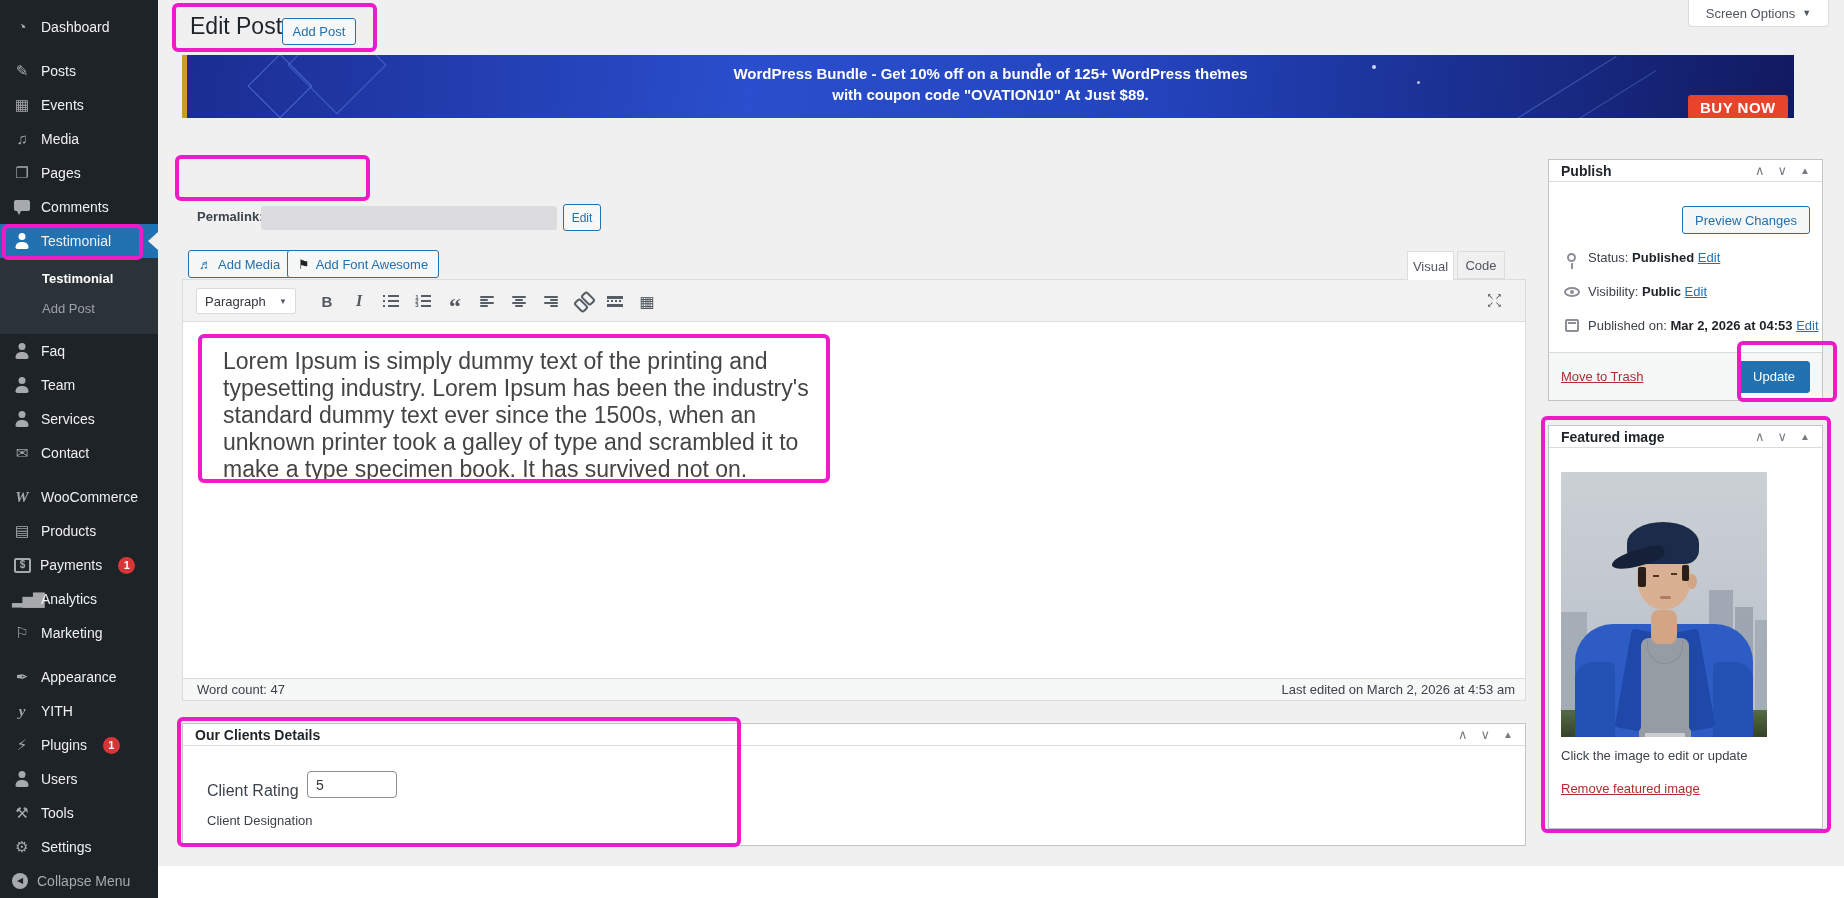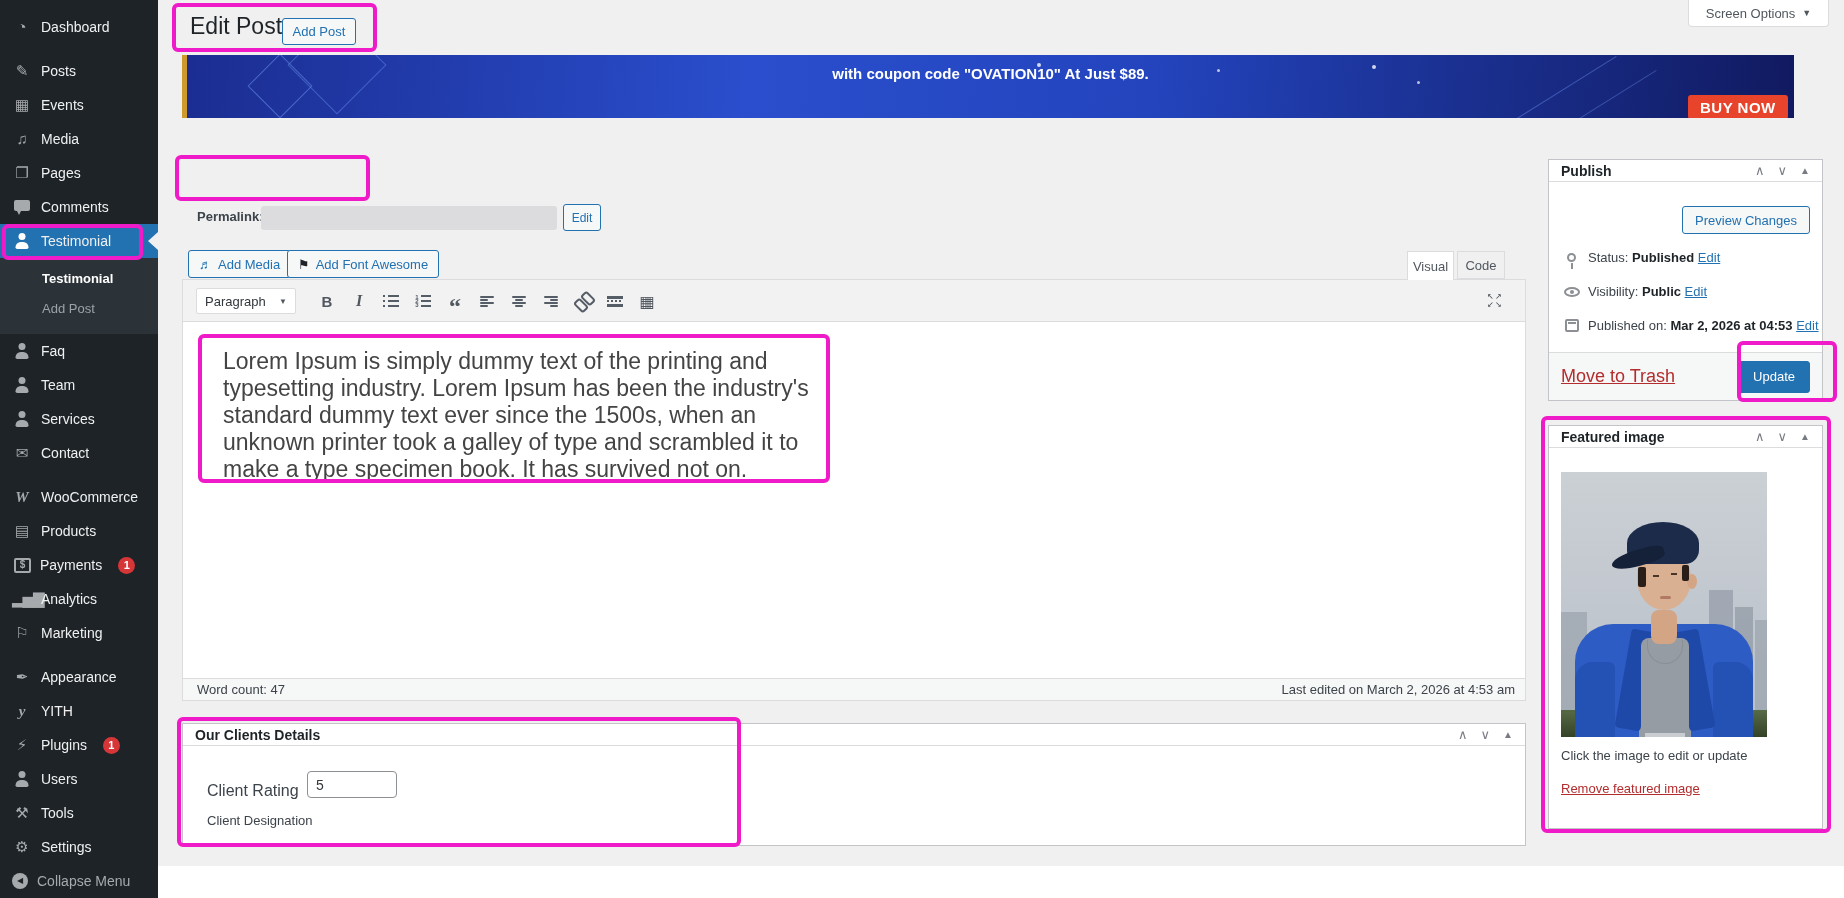--- a/index.html
+++ b/index.html
@@ -200,20 +200,21 @@
   <div style="position:absolute;left:182px;top:55px;width:1612px;height:63px;border-left:5px solid #cf9a2c;background:linear-gradient(95deg,#1b2d91 0%,#2a4ecd 35%,#2344bd 60%,#111a60 100%);overflow:hidden">
     <span class="shape" style="left:70px;top:8px;width:46px;height:46px;border:1px solid rgba(110,150,240,.55);transform:rotate(45deg)"></span>
     <span class="shape" style="left:115px;top:-25px;width:70px;height:70px;border:1px solid rgba(110,150,240,.45);transform:rotate(45deg)"></span>
     <span class="shape" style="left:1300px;top:38px;width:140px;height:1px;background:rgba(120,160,255,.4);transform:rotate(-32deg)"></span>
     <span class="shape" style="left:1340px;top:52px;width:140px;height:1px;background:rgba(120,160,255,.35);transform:rotate(-32deg)"></span>
     <span class="shape" style="left:850px;top:8px;width:4px;height:4px;border-radius:50%;background:rgba(255,255,255,.8)"></span>
     <span class="shape" style="left:1030px;top:14px;width:3px;height:3px;border-radius:50%;background:rgba(255,255,255,.7)"></span>
     <span class="shape" style="left:1185px;top:10px;width:4px;height:4px;border-radius:50%;background:rgba(255,255,255,.8)"></span>
     <span class="shape" style="left:1230px;top:26px;width:3px;height:3px;border-radius:50%;background:rgba(255,255,255,.7)"></span>
     <div style="position:absolute;left:0;right:0;top:8px;text-align:center;color:#fff;font-weight:bold;font-size:15px;line-height:21px">
+      <div>WordPress Bundle - Get 10% off on a bundle of 125+ WordPress themes</div>
       <div>with coupon code "OVATION10" At Just $89.</div>
     </div>
     <button style="position:absolute;left:1501px;top:40px;height:24px;padding:0 12px;background:#e8442c;border:none;border-radius:3px;color:#fff;font-weight:bold;font-size:15px;letter-spacing:.5px;cursor:pointer">BUY NOW</button>
 
   </div>
 
   <span style="position:absolute;left:197px;top:209px;font-size:13px;font-weight:bold;color:#3c434a">Permalink:</span>
   <div style="position:absolute;left:261px;top:206px;width:296px;height:24px;background:#dcdcde;border-radius:3px"></div>
   <button class="btn-outline" style="position:absolute;left:563px;top:204px;width:38px;height:27px;font-size:12px;border-color:#8fa8c0;border-color:#2271b1">Edit</button>
 
@@ -334,21 +335,21 @@
         </span>
       <span><span>Visibility:</span> <b>Public</b> <span class="link">Edit</span></span>
     </div>
     <div class="prow" style="left:14px;top:158px">
       <span class="picon">
           <span class="cal"></span>
         </span>
       <span><span>Published on:</span> <b>Mar 2, 2026 at 04:53</b> <span class="link">Edit</span></span>
     </div>
     <div style="position:absolute;left:0;right:0;bottom:0;height:48px;background:#f6f7f7;border-top:1px solid #dcdcde;display:flex;align-items:center;padding:0 12px">
-      <span class="red-link" style="font-size:18px">Move to Trash</span>
+      <span class="red-link" style="font-size:13px">Move to Trash</span>
       <button class="btn-primary" style="margin-left:auto;height:32px;padding:0 14px">Update</button>
     </div>
   </div>
 
   <div class="panel" style="left:1548px;top:425px;width:275px;height:404px">
     <div class="panel-h">
       <span class="panel-title">Featured image</span>
       <span class="ph-icons">
           <span>∧</span>
           <span>∨</span>

